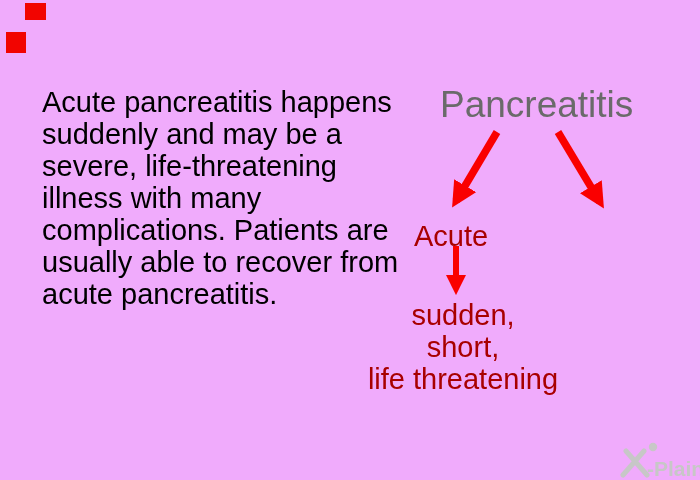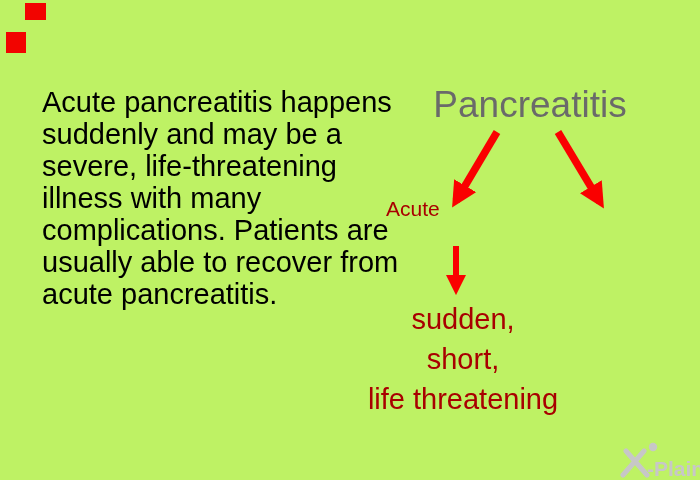--- a/index.html
+++ b/index.html
@@ -1,39 +1,39 @@
 <!DOCTYPE html>
 <html><head>
 <meta charset="utf-8">
 <style>
   html,body{margin:0;padding:0;background:#ffffff;}
   .slide{
-    position:relative;width:700px;height:480px;background:#bef264;
+    position:relative;width:700px;height:480px;background:#f0abfc;
     font-family:"Liberation Sans",sans-serif;overflow:hidden;
   }
   .sq{position:absolute;}
   .sq-top{left:25px;top:3px;width:21px;height:17px;background:#f20400;}
   .sq-left{left:6px;top:32px;width:20px;height:21px;background:#f20400;}
   .paragraph{
     position:absolute;left:42px;top:86px;width:368px;
     font-size:29px;line-height:32px;color:#000000;white-space:pre-line;
   }
   .root-label{
-    position:absolute;left:415px;top:85px;width:230px;text-align:center;
+    position:absolute;left:440px;top:85px;width:230px;text-align:left;
     font-size:37px;line-height:40px;color:#6a6a6a;
   }
   .branch{
-    position:absolute;top:194px;width:130px;text-align:left;
-    font-size:21px;line-height:30px;color:#a80000;
+    position:absolute;top:221px;width:130px;text-align:center;
+    font-size:29px;line-height:30px;color:#a80000;
   }
   .branch-acute{left:386px;}
   .branch-chronic{left:559px;}
   .detail{
     position:absolute;left:353px;top:299px;width:220px;text-align:center;
-    font-size:29px;line-height:40px;color:#a80000;white-space:pre-line;
+    font-size:29px;line-height:32px;color:#a80000;white-space:pre-line;
   }
   .arrows{position:absolute;left:0;top:0;width:700px;height:480px;pointer-events:none;}
   .logo{position:absolute;left:616px;top:440px;width:85px;height:38px;}
   .logo text{font-family:"Liberation Sans",sans-serif;font-weight:bold;font-size:21px;}
 </style>
 </head>
 <body>
 
 <div class="slide">
 

